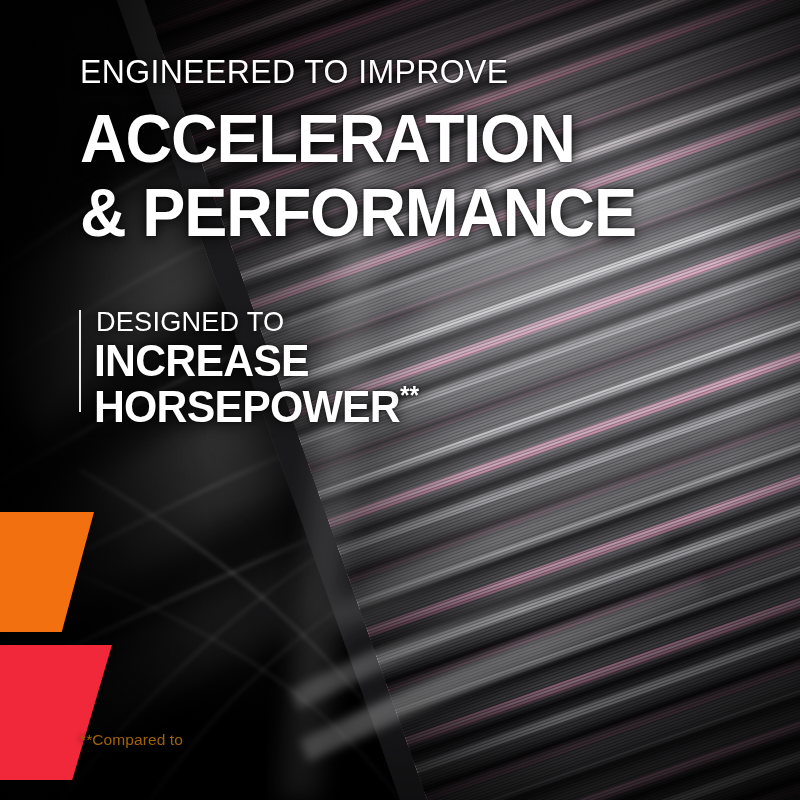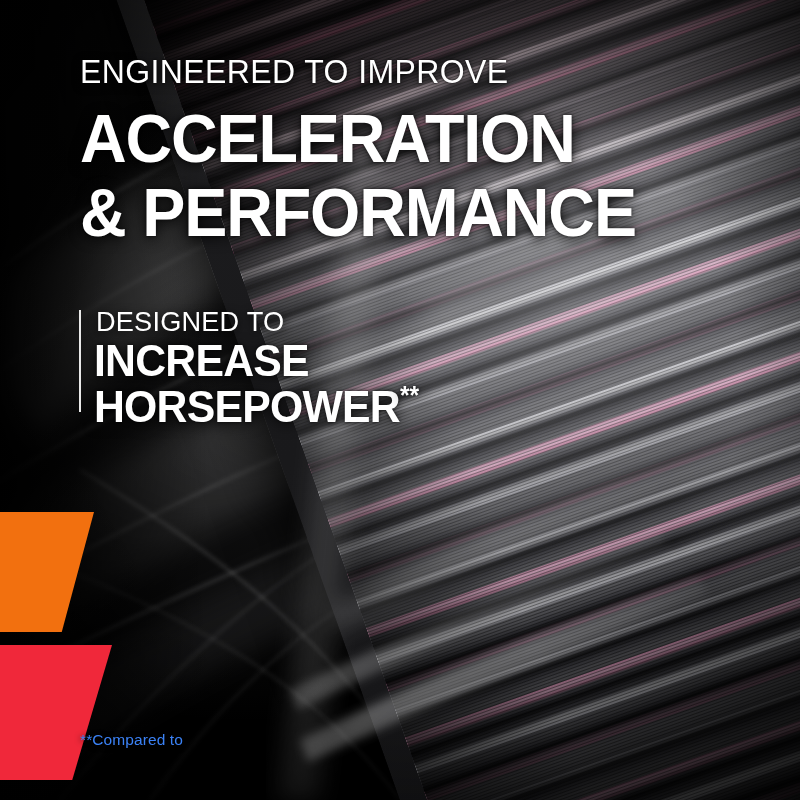--- a/index.html
+++ b/index.html
@@ -209,21 +209,21 @@
     font-size: 26px;
     vertical-align: 18px;
     letter-spacing: 0px;
   }
 
   #footnote {
     position: absolute;
     left: 80px; top: 729px;
     font-size: 15.5px;
     line-height: 1.42;
-    color: #3b82f6;
+    color: #a16207;
     letter-spacing: 0.1px;
     text-shadow: 0 1px 6px rgba(0,0,0,0.95);
   }
   #footnote div { white-space: nowrap; }
 </style>
 </head>
 <body>
 
 <div id="stage">
 

